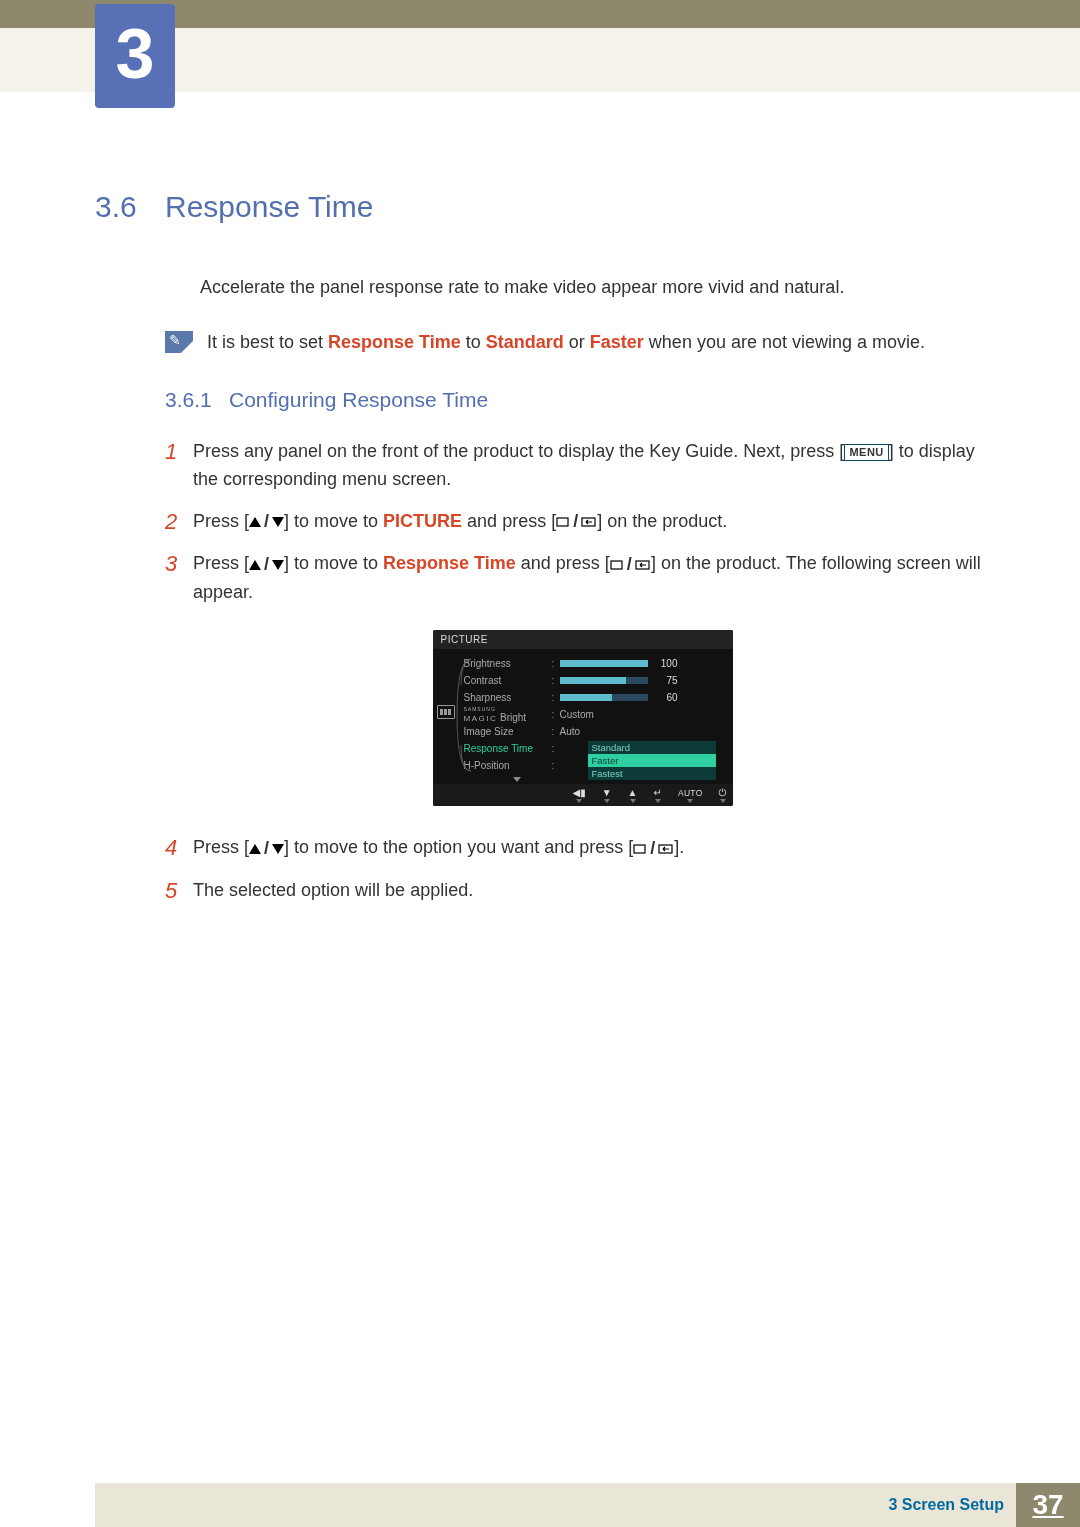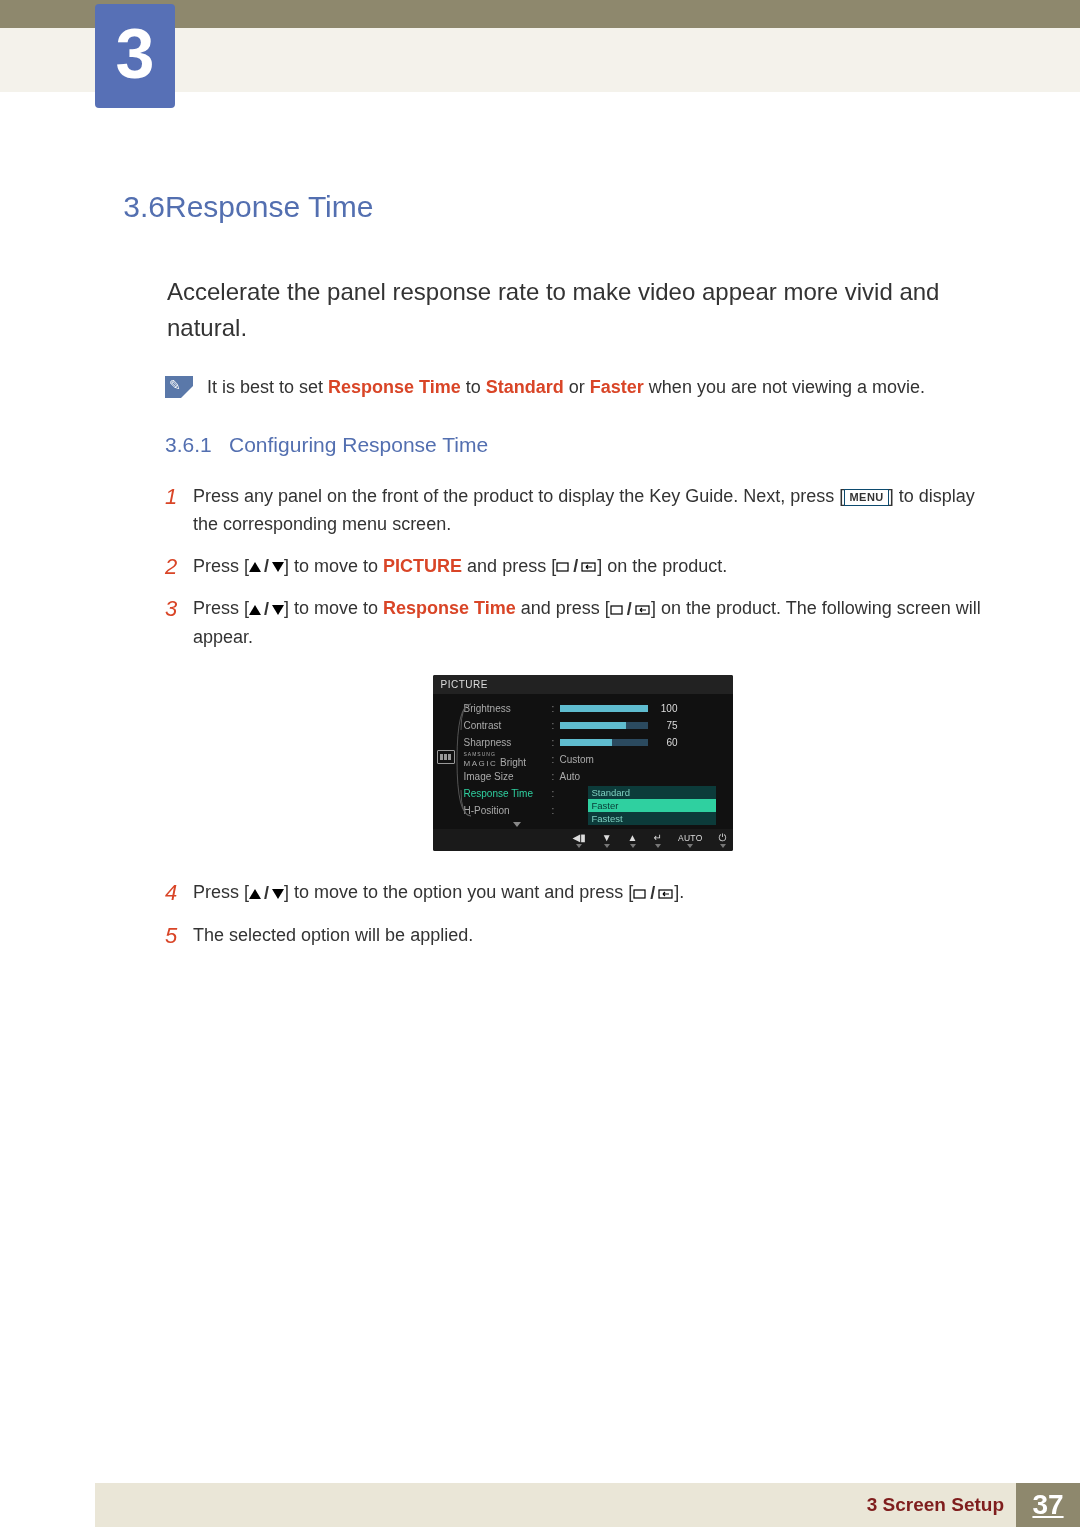--- a/index.html
+++ b/index.html
@@ -9,24 +9,24 @@
   .top-stripe-inner { position: absolute; top: 28px; left: 0; right: 0; height: 64px; background: #f4f2eb; }
 
   .chapter-head { position: absolute; top: 4px; left: 95px; display: flex; align-items: center; }
   .chapter-number-box { width: 80px; height: 104px; background: #5770b6; color: #fff; display: flex; align-items: center; justify-content: center; font-size: 70px; font-weight: bold; border-radius: 4px; }
   .chapter-number-box span { transform: translateY(-2px); }
   .chapter-title { margin-left: 22px; font-size: 38px; color: #536fb0; font-weight: 500; margin-top: 30px; }
 
   .content { position: absolute; top: 190px; left: 95px; right: 80px; }
 
   .section-row { display: flex; align-items: baseline; margin-bottom: 50px; }
-  .section-num { font-size: 30px; color: #536fb0; width: 70px; text-align: right; }
+  .section-num { font-size: 30px; color: #536fb0; width: 70px; }
   .section-title { font-size: 30px; color: #536fb0; }
 
-  .body-text { margin-left: 72px; font-size: 24px; line-height: 1.5; color: #333; margin-bottom: 28px; }
+  .body-text { margin-left: 105px; font-size: 18px; line-height: 1.5; color: #333; margin-bottom: 28px; }
 
   .note-row { margin-left: 70px; display: flex; align-items: flex-start; margin-bottom: 32px; }
   .note-icon { width: 28px; height: 22px; background: #5a78a9; position: relative; flex-shrink: 0; margin-top: 2px; }
   .note-icon::before { content: ""; position: absolute; right: 0; bottom: 0; border: 6px solid transparent; border-right-color: #fff; border-bottom-color: #fff; }
   .note-icon::after { content: "✎"; position: absolute; color: #fff; font-size: 14px; left: 4px; top: 1px; }
   .note-text { margin-left: 14px; font-size: 18px; line-height: 1.5; color: #333; }
   .note-text .em-bold { color: #d94527; font-weight: bold; }
   .note-text .em-plain { color: #d94527; font-weight: bold; }
 
   .subsection-row { margin-left: 70px; display: flex; align-items: baseline; margin-bottom: 26px; margin-top: 8px; }
@@ -73,21 +73,21 @@
   .osd-footer .fdown { width:0; height:0; border-left:3px solid transparent; border-right:3px solid transparent; border-top:4px solid #777; margin-top:1px; }
   .osd-footer .fauto { font-size: 8.5px; color: #ddd; letter-spacing: 0.3px; }
 
   .magic-bright { font-size: 8px; line-height: 1; }
   .magic-bright .top { font-size: 5px; letter-spacing: 1px; display:block; }
   .magic-bright .bot { letter-spacing: 1.5px; }
 
   .footer { position: absolute; left: 0; right: 0; bottom: 0; height: 44px; display: flex; }
   .footer-left { flex: 0 0 95px; }
   .footer-mid { flex: 1; background: #eae6d7; display: flex; align-items: center; justify-content: flex-end; padding-right: 12px; }
-  .footer-mid .ftxt { color: #7f1d1d; font-weight: bold; font-size: 19px; }
+  .footer-mid .ftxt { color: #0369a1; font-weight: bold; font-size: 16px; }
   .footer-page { flex: 0 0 64px; background: #8e886d; color: #fff; display: flex; align-items: center; justify-content: center; font-size: 28px; font-weight: bold; text-decoration: underline; }
 </style>
 </head>
 <body>
 
 <div class="top-stripe"></div>
 <div class="top-stripe-inner"></div>
 
 <div class="chapter-head">
   <div class="chapter-number-box">

